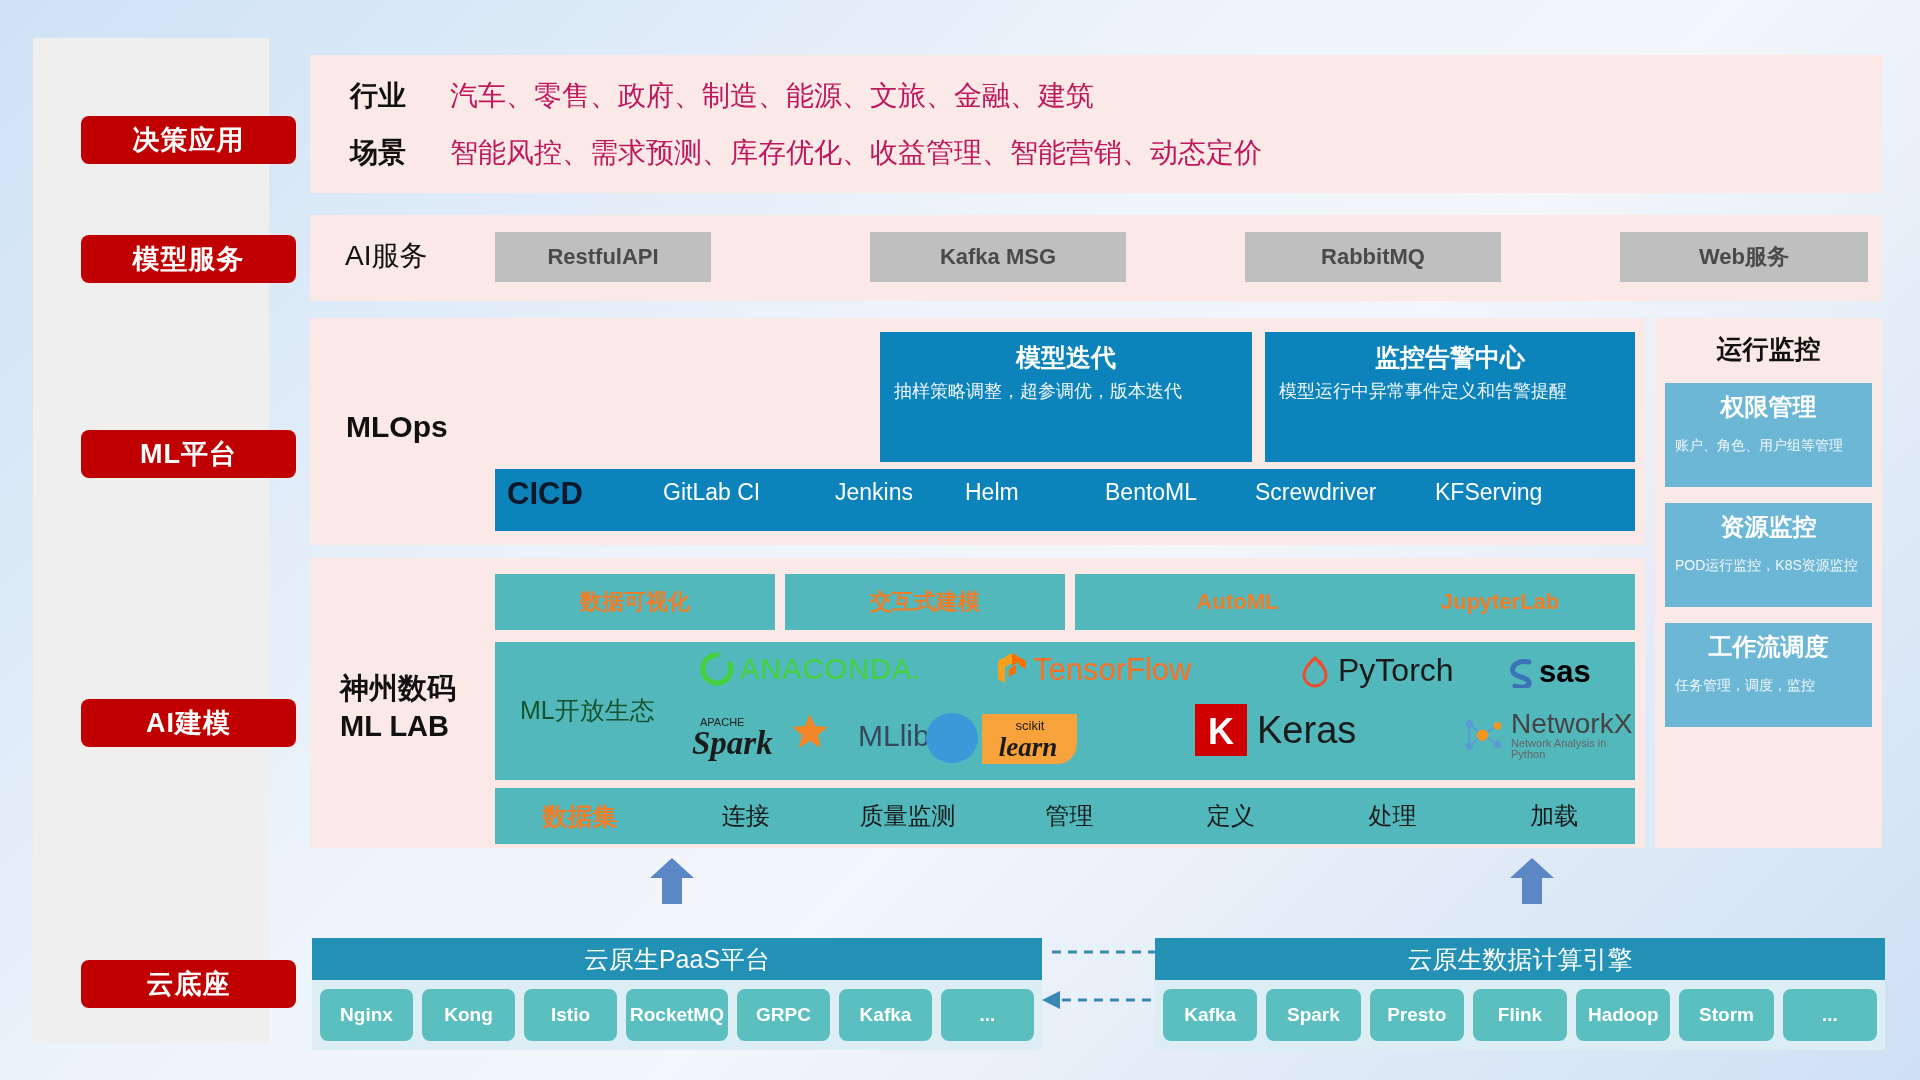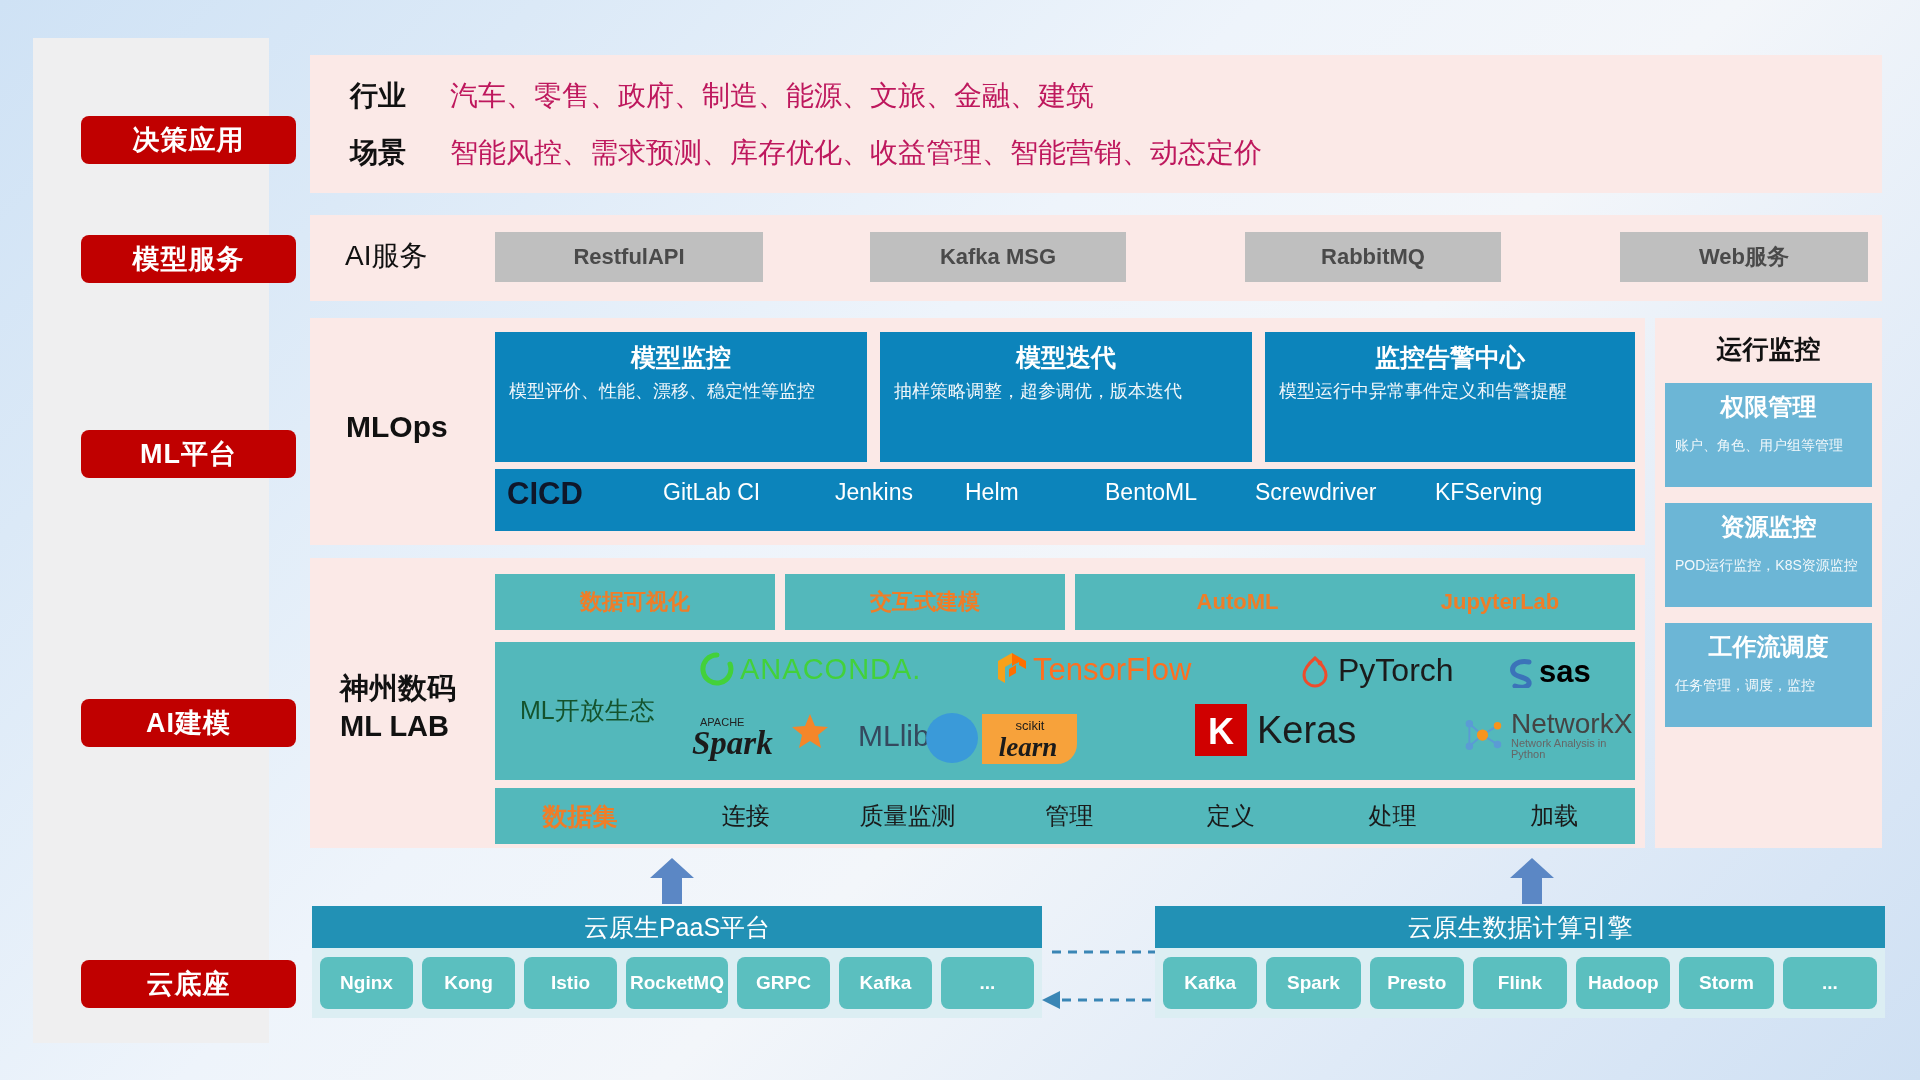--- a/index.html
+++ b/index.html
@@ -87,21 +87,21 @@
   .rp-card {
     margin:16px 10px 0 10px; background:#6cb6d6; color:#fff; padding:8px 10px 10px 10px;
   }
   .rp-card .t { text-align:center; font-size:24px; font-weight:bold; }
   .rp-card .d { font-size:14px; line-height:1.4; margin-top:13px; color:#f2f8fb; }
 
   
   .bottom-block { position:absolute; }
   .bb-head {
     background:#2291b5; color:#fff; font-size:25px;
-    display:flex; align-items:center; justify-content:center; height:42px;
+    display:flex; align-items:center; justify-content:center; height:42px;margin-top:32px;
   }
   .bb-body { background:#dceef3; padding:9px 8px; display:flex; gap:9px; }
   .bb-chip {
     flex:1; height:52px; background:#5bbfbf; border-radius:8px; color:#fff;
     font-size:19px; font-weight:bold; line-height:1.12;
     display:flex; align-items:center; justify-content:center; text-align:center;
     padding:0 4px;
   }
   .uparrow { position:absolute; width:44px; }
 
@@ -133,41 +133,37 @@
 
   <div class="band" id="row1">
     <div class="lbl" style="top:22px">行业</div>
     <div class="val" style="top:22px">汽车、零售、政府、制造、能源、文旅、金融、建筑</div>
     <div class="lbl" style="top:79px">场景</div>
     <div class="val" style="top:79px">智能风控、需求预测、库存优化、收益管理、智能营销、动态定价</div>
   </div>
 
   <div class="band" id="row2">
     <div class="lbl">AI服务</div>
-    <div class="gray-chip" style="left:185px;width:268px">
+    <div class="gray-chip" style="left:185px;width:216px">
         <span>RestfulAPI</span>
       </div>
     <div class="gray-chip" style="left:560px;width:256px">
         <span>Kafka MSG</span>
       </div>
     <div class="gray-chip" style="left:935px;width:256px">
         <span>RabbitMQ</span>
       </div>
     <div class="gray-chip" style="left:1310px;width:248px">
         <span>Web服务</span>
       </div>
   </div>
 
   <div class="band" id="row3">
     <div class="lbl">MLOps</div>
 
-    <div class="blue-card" style="left:185px;top:14px;width:372px;height:130px">
-      <div class="t">模型监控</div>
-      <div class="d">模型评价、性能、漂移、稳定性等监控</div>
-    </div>
     <div class="blue-card" style="left:570px;top:14px;width:372px;height:130px">
       <div class="t">模型迭代</div>
       <div class="d">抽样策略调整，超参调优，版本迭代</div>
     </div>
     <div class="blue-card" style="left:955px;top:14px;width:370px;height:130px">
       <div class="t">监控告警中心</div>
       <div class="d">模型运行中异常事件定义和告警提醒</div>
     </div>
 
     <div id="cicd">

